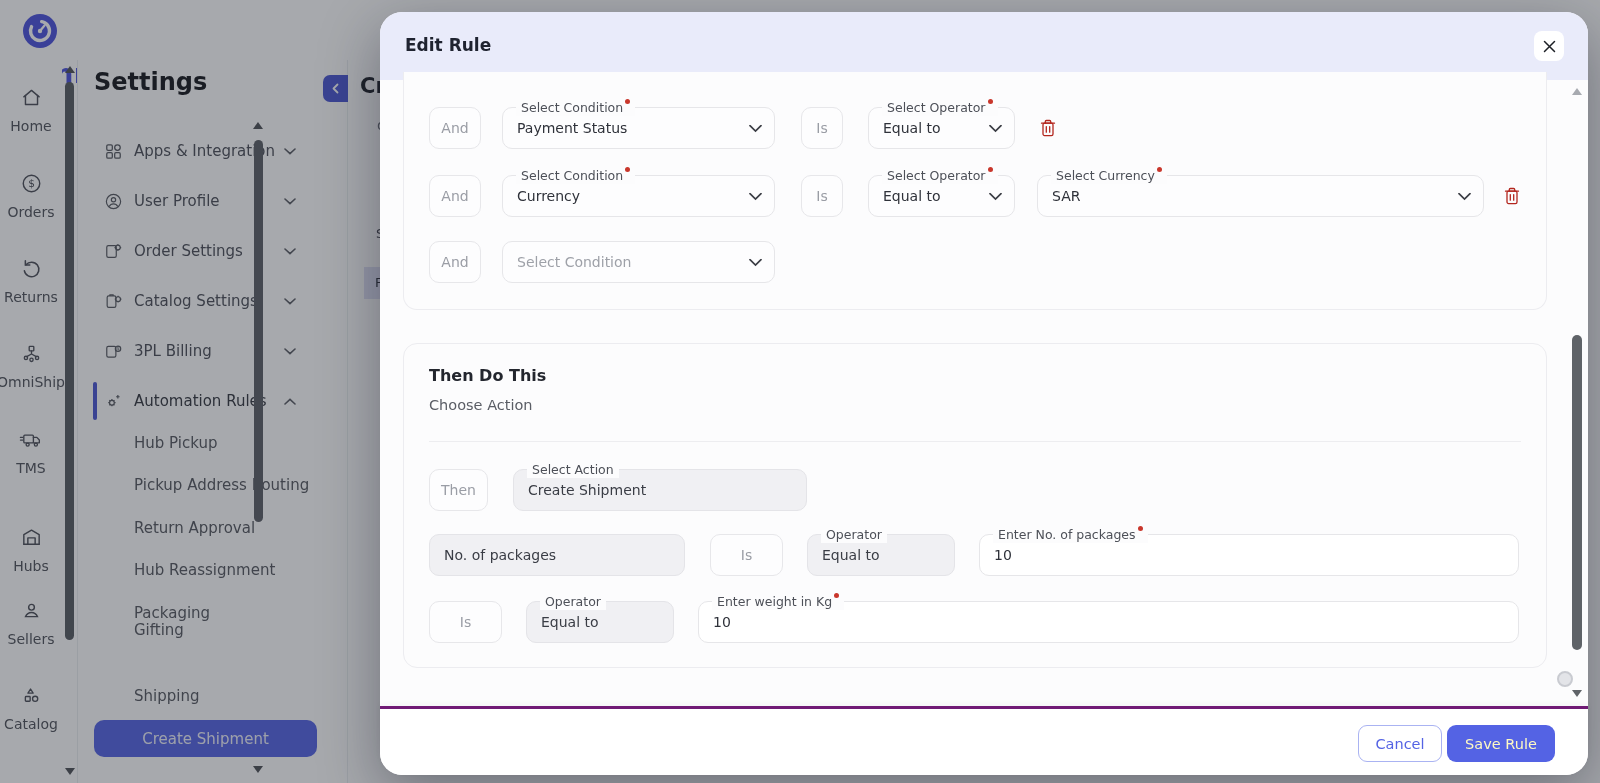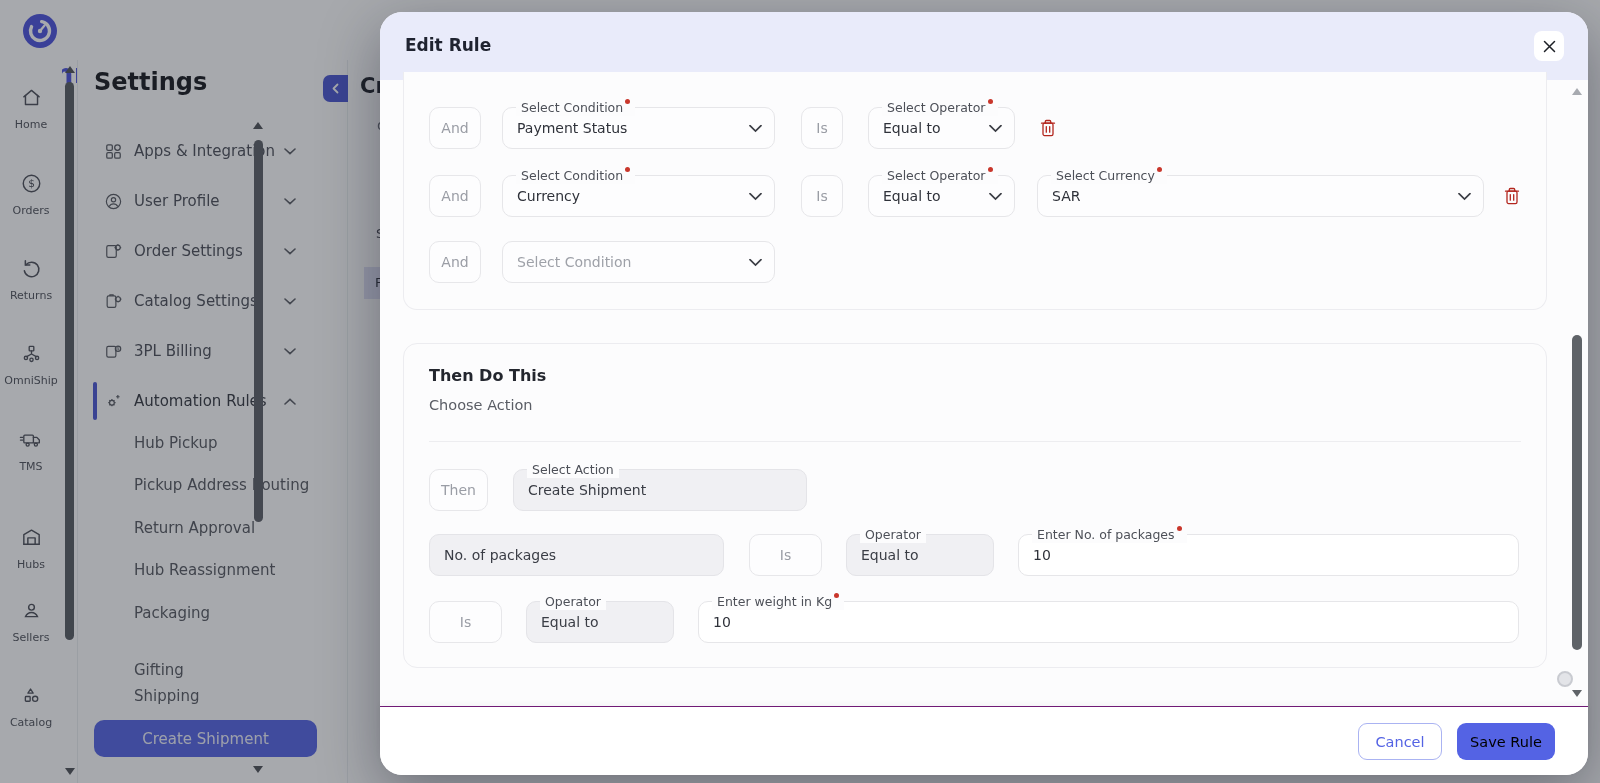--- a/index.html
+++ b/index.html
@@ -7,21 +7,21 @@
   body { font-family:"DejaVu Sans", sans-serif; background:#fff; position:relative; color:#2e3138; }
 
   
   .topbar { position:absolute; left:0; top:0; right:0; height:60px; background:#fff; }
   .logo { position:absolute; left:22px; top:13px; display:flex; align-items:flex-start; gap:9px;flex-direction:column; }
   .logo-text { font-size:27px; font-weight:700; color:#4a50dd; letter-spacing:.3px; }
 
   
   .icon-rail { position:absolute; left:0; top:60px; bottom:0; width:62px; background:#fff; }
   .rail-item { position:absolute; left:0; width:62px; display:flex; flex-direction:column; align-items:center; gap:5px; cursor:pointer; }
-  .rail-item .rlabel { font-size:11px; color:#4f525a; }
+  .rail-item .rlabel { font-size:14px; color:#4f525a; }
   .rail-sb { position:absolute; left:63px; top:60px; bottom:0; width:14px; }
   .arrow-up { width:0; height:0; border-left:5px solid transparent; border-right:5px solid transparent; border-bottom:7px solid #4e5156; }
   .arrow-down { width:0; height:0; border-left:5px solid transparent; border-right:5px solid transparent; border-top:7px solid #4e5156; }
   .rail-sb .arrow-up { position:absolute; top:6px; left:2px; }
   .rail-sb .arrow-down { position:absolute; bottom:8px; left:2px; }
   .rail-sb .thumb { position:absolute; left:2px; top:22px; width:9px; height:558px; border-radius:5px; background:#565a60; }
 
   
   .settings-panel { position:absolute; left:77px; top:60px; bottom:0; width:269px; background:#fff; border-left:1px solid #eceef1; }
   .settings-title { position:absolute; left:16px; top:8px; font-size:24px; font-weight:700; color:#15171c; }
@@ -82,29 +82,29 @@
   .then-card { position:absolute; left:23px; top:331px; width:1144px; height:325px; background:#fcfcfd; border:1px solid #ececf0; border-radius:14px; }
   .then-heading { position:absolute; left:25px; top:22px; font-size:16px; font-weight:700; color:#23262e; }
   .then-sub { position:absolute; left:25px; top:53px; font-size:14.5px; color:#5a5d65; }
   .then-divider { position:absolute; left:25px; right:25px; top:97px; height:1px; background:#ededf0; }
   .trow { position:absolute; left:25px; right:27px; height:42px; display:flex; align-items:stretch; }
   .trow.t1 { top:125px; } .trow.t2 { top:190px; } .trow.t3 { top:257px; }
 
   .gbox { position:relative; background:#f0f0f3; border:1px solid #e4e4e8; border-radius:10px; display:flex; align-items:center; padding:0 14px; font-size:14px; color:#3a3d45; flex:none; }
   .gbox .flabel { background:#fcfcfd; }
   .gbox.action   { width:294px; }
-  .gbox.field    { width:295px; margin-right:25px; }
+  .gbox.field    { width:256px; margin-right:25px; }
   .gbox.operator { width:148px; margin-right:24px; }
 
   .winput { position:relative; flex:1 1 auto; border:1px solid #e6e6e9; border-radius:10px; background:#fff; display:flex; align-items:center; padding:0 14px; }
   .winput input { border:none; outline:none; width:100%; background:transparent; font-size:14px; color:#2f323a; font-family:inherit; }
 
-  .modal-footer { position:absolute; left:0; right:0; bottom:0; height:69px; background:#fff; border-top:1px solid #701a75; border-radius:0 0 22px 22px; box-shadow:0 -2px 6px rgba(30,34,50,.04); }
+  .modal-footer { position:absolute; left:0; right:0; bottom:0; height:69px; background:#fff; border-top:3px solid #701a75; border-radius:0 0 22px 22px; box-shadow:0 -2px 6px rgba(30,34,50,.04); }
   .btn-cancel { position:absolute; right:146px; top:16px; width:84px; height:37px; background:#fff; border:1px solid #aab3f2; border-radius:9px; color:#5463e4; font-size:14.5px; font-family:inherit; cursor:pointer; }
-  .btn-save { position:absolute; right:33px; top:16px; width:98px; height:37px; background:#5463e4; border:none; border-radius:9px; color:#000000; font-size:14.5px; font-family:inherit; cursor:pointer; }
+  .btn-save { position:absolute; right:33px; top:16px; width:108px; height:37px; background:#5463e4; border:none; border-radius:9px; color:#fef9c3; font-size:14.5px; font-family:inherit; cursor:pointer; }
 
   .msb { position:absolute; right:5px; top:74px; bottom:78px; width:12px; }
   .msb .arrow-up { position:absolute; top:2px; left:1px; border-bottom-color:#a7aab0; }
   .msb .thumb { position:absolute; left:1px; top:249px; width:10px; height:315px; background:#5f6368; border-radius:5px; }
   .msb .arrow-down { position:absolute; bottom:0; left:1px; border-top-color:#5f6368; }
   .float-dot { position:absolute; right:15px; bottom:88px; width:16px; height:16px; border-radius:50%; background:#e3e4e8; border:2px solid #c9cbd1; }
 </style>
 </head>
 <body>
 
@@ -290,21 +290,21 @@
         </svg>
       </span>
   </div>
   <div class="active-bar"></div>
 
   <div class="sub-item" style="top:373px">Hub Pickup</div>
   <div class="sub-item" style="top:415px">Pickup Address Routing</div>
   <div class="sub-item" style="top:458px">Return Approval</div>
   <div class="sub-item" style="top:500px">Hub Reassignment</div>
   <div class="sub-item" style="top:543px">Packaging</div>
-  <div class="sub-item" style="top:600px">Gifting</div>
+  <div class="sub-item" style="top:560px">Gifting</div>
   <div class="sub-item" style="top:626px">Shipping</div>
   <button class="create-shipment-btn">Create Shipment</button>
 </div>
 
 <div class="panel-sb">
   <div class="arrow-up"></div>
   <div class="thumb"></div>
   <div class="arrow-down"></div>
 </div>
 

